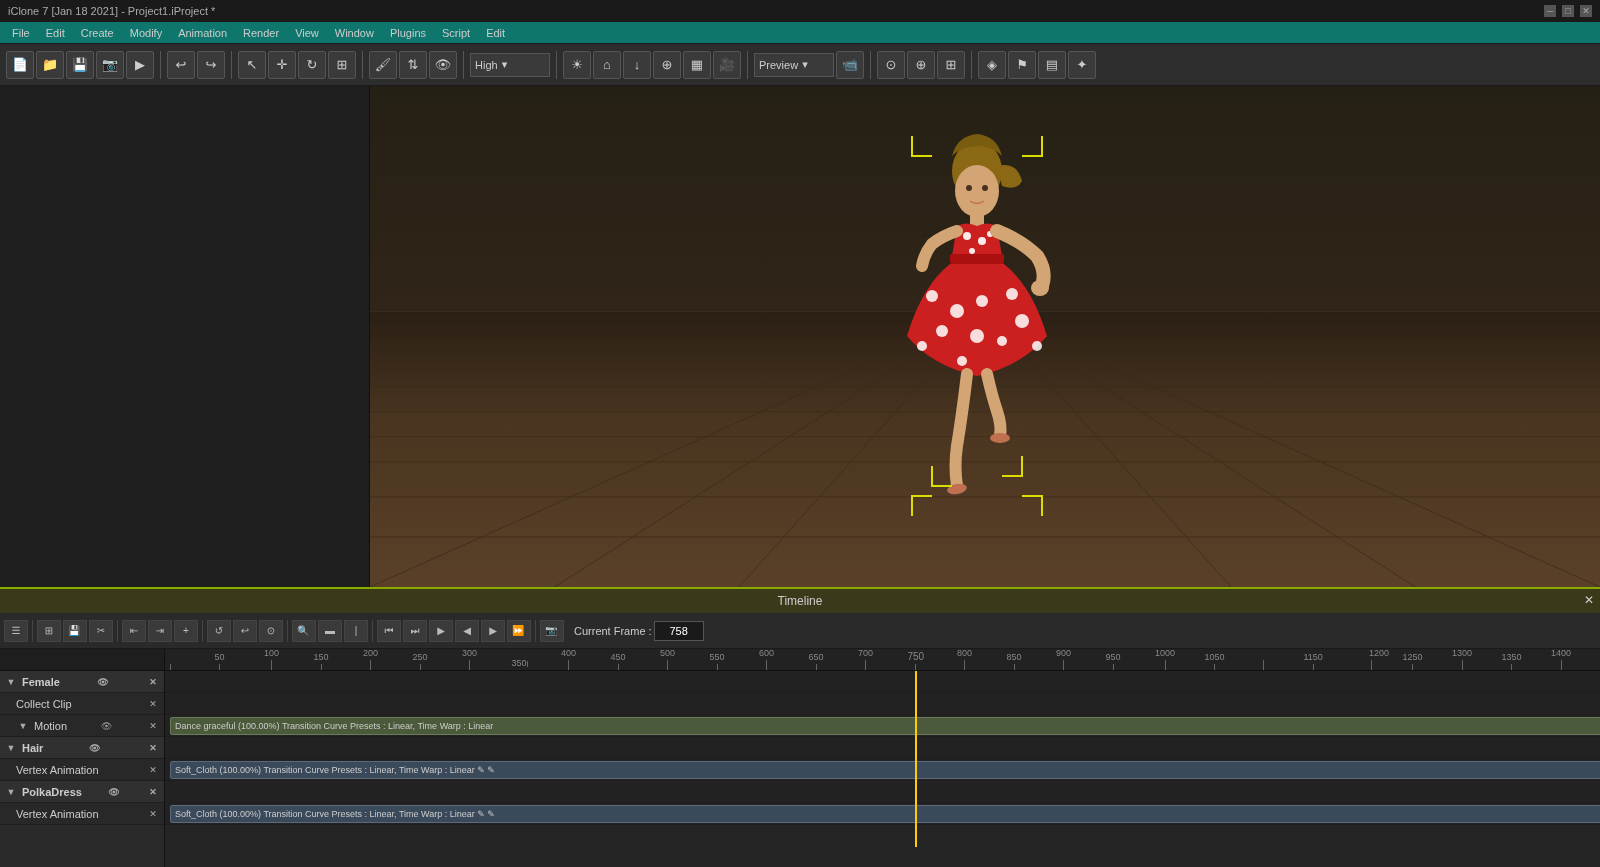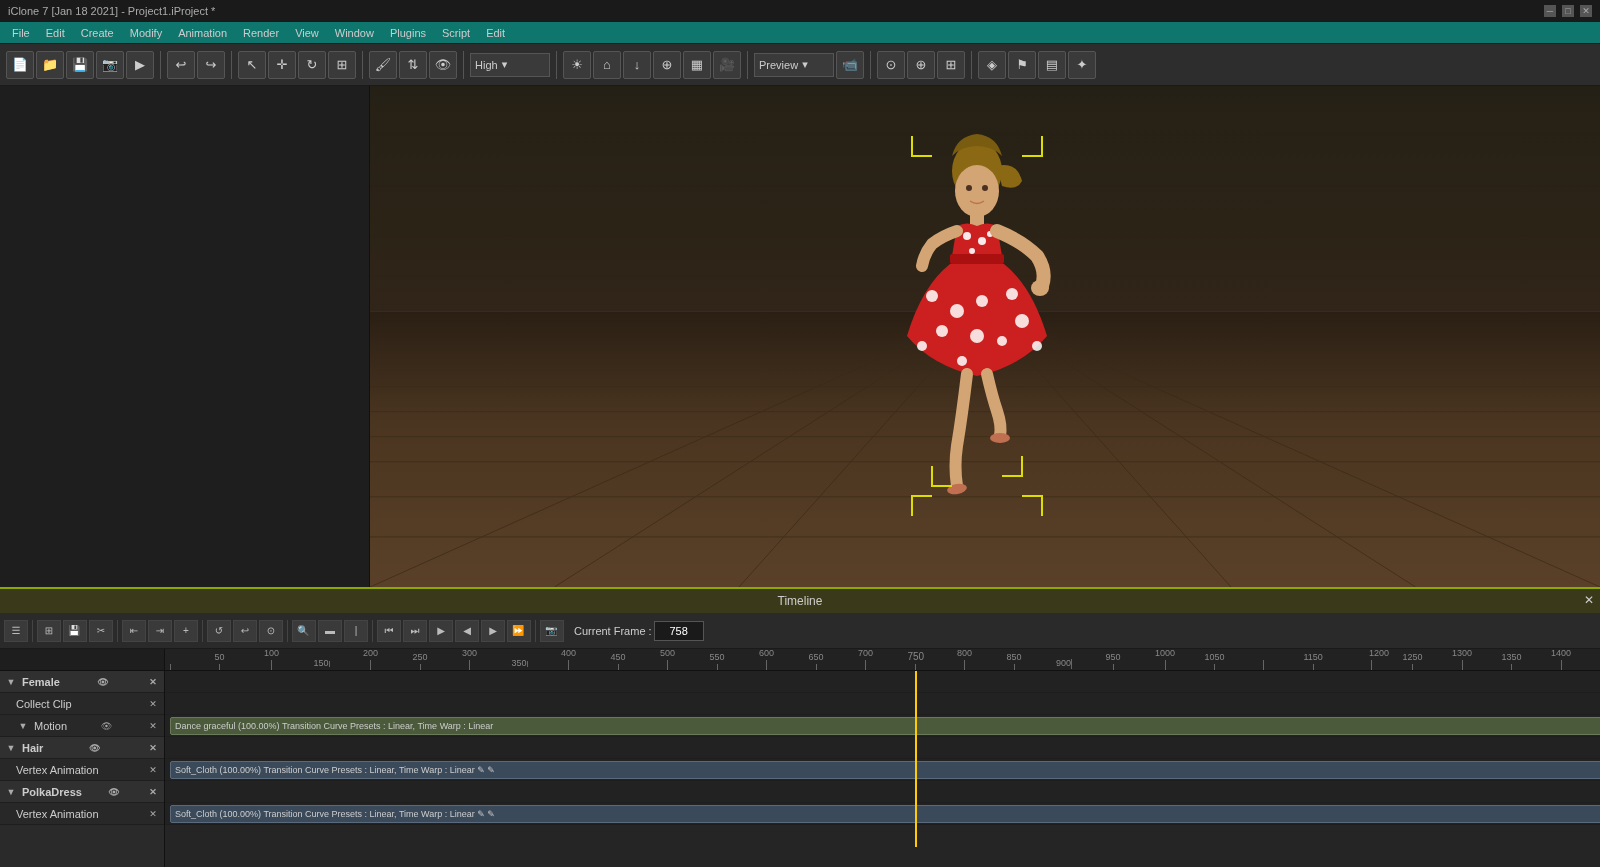--- a/index.html
+++ b/index.html
@@ -359,21 +359,21 @@
             <div style="width: 1px; height: 6px; background: rgb(102, 102, 102);"></div>
           </div>
           <div style="position: absolute; left: 49.5px; bottom: 0px; display: flex; flex-direction: column; align-items: center;">
             <div style="color: rgb(136, 136, 136); font-size: 9px; margin-bottom: 2px;">50</div>
             <div style="width: 1px; height: 6px; background: rgb(102, 102, 102);"></div>
           </div>
           <div style="position: absolute; left: 99px; bottom: 0px; display: flex; flex-direction: column; align-items: center;">
             <div style="color: rgb(136, 136, 136); font-size: 9px; margin-bottom: 2px;">100</div>
             <div style="width: 1px; height: 10px; background: rgb(102, 102, 102);"></div>
           </div>
-          <div style="position: absolute; left: 148.5px; bottom: 0px; display: flex; flex-direction: row; align-items: center;">
+          <div style="position: absolute; left: 148.5px; bottom: 0px; display: flex; flex-direction: column; align-items: center;">
             <div style="color: rgb(136, 136, 136); font-size: 9px; margin-bottom: 2px;">150</div>
             <div style="width: 1px; height: 6px; background: rgb(102, 102, 102);"></div>
           </div>
           <div style="position: absolute; left: 198px; bottom: 0px; display: flex; flex-direction: column; align-items: center;">
             <div style="color: rgb(136, 136, 136); font-size: 9px; margin-bottom: 2px;">200</div>
             <div style="width: 1px; height: 10px; background: rgb(102, 102, 102);"></div>
           </div>
           <div style="position: absolute; left: 247.5px; bottom: 0px; display: flex; flex-direction: column; align-items: center;">
             <div style="color: rgb(136, 136, 136); font-size: 9px; margin-bottom: 2px;">250</div>
             <div style="width: 1px; height: 6px; background: rgb(102, 102, 102);"></div>
@@ -419,21 +419,21 @@
             <div style="width: 1px; height: 6px; background: rgb(102, 102, 102);"></div>
           </div>
           <div style="position: absolute; left: 792px; bottom: 0px; display: flex; flex-direction: column; align-items: center;">
             <div style="color: rgb(136, 136, 136); font-size: 9px; margin-bottom: 2px;">800</div>
             <div style="width: 1px; height: 10px; background: rgb(102, 102, 102);"></div>
           </div>
           <div style="position: absolute; left: 841.5px; bottom: 0px; display: flex; flex-direction: column; align-items: center;">
             <div style="color: rgb(136, 136, 136); font-size: 9px; margin-bottom: 2px;">850</div>
             <div style="width: 1px; height: 6px; background: rgb(102, 102, 102);"></div>
           </div>
-          <div style="position: absolute; left: 891px; bottom: 0px; display: flex; flex-direction: row; align-items: center;">
+          <div style="position: absolute; left: 891px; bottom: 0px; display: flex; flex-direction: column; align-items: center;">
             <div style="color: rgb(136, 136, 136); font-size: 9px; margin-bottom: 2px;">900</div>
             <div style="width: 1px; height: 10px; background: rgb(102, 102, 102);"></div>
           </div>
           <div style="position: absolute; left: 940.5px; bottom: 0px; display: flex; flex-direction: column; align-items: center;">
             <div style="color: rgb(136, 136, 136); font-size: 9px; margin-bottom: 2px;">950</div>
             <div style="width: 1px; height: 6px; background: rgb(102, 102, 102);"></div>
           </div>
           <div style="position: absolute; left: 990px; bottom: 0px; display: flex; flex-direction: column; align-items: center;">
             <div style="color: rgb(136, 136, 136); font-size: 9px; margin-bottom: 2px;">1000</div>
             <div style="width: 1px; height: 10px; background: rgb(102, 102, 102);"></div>

